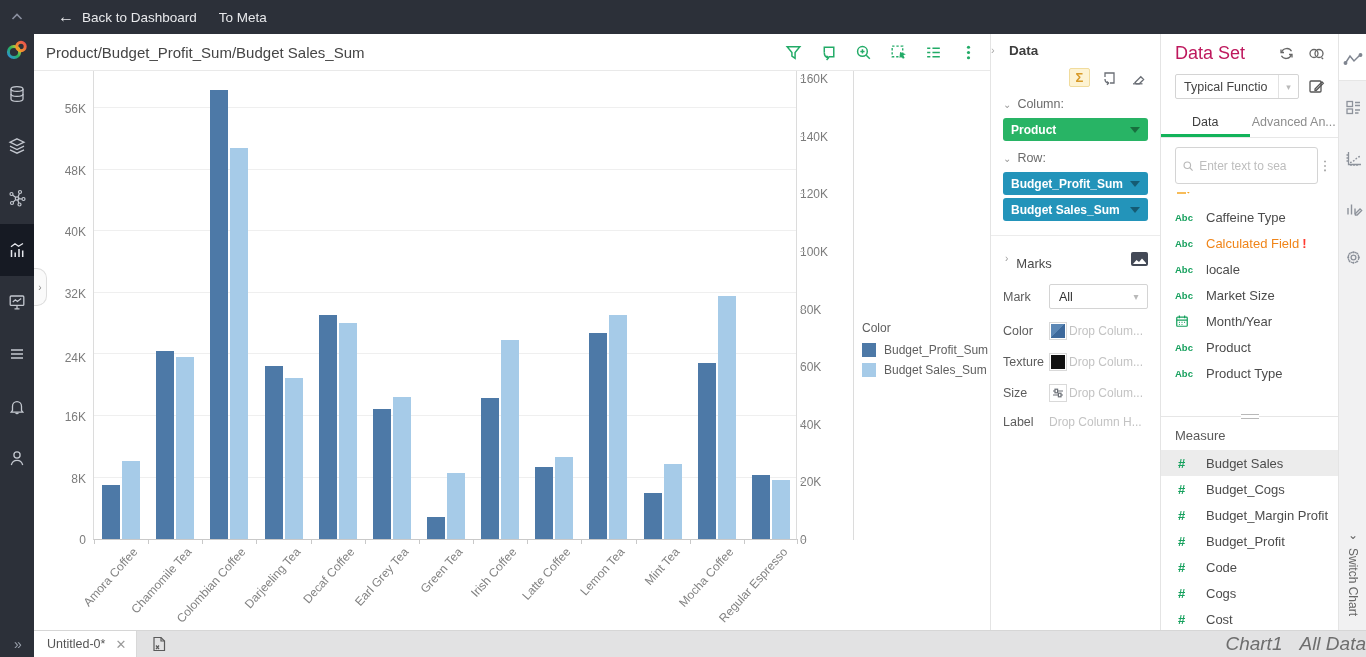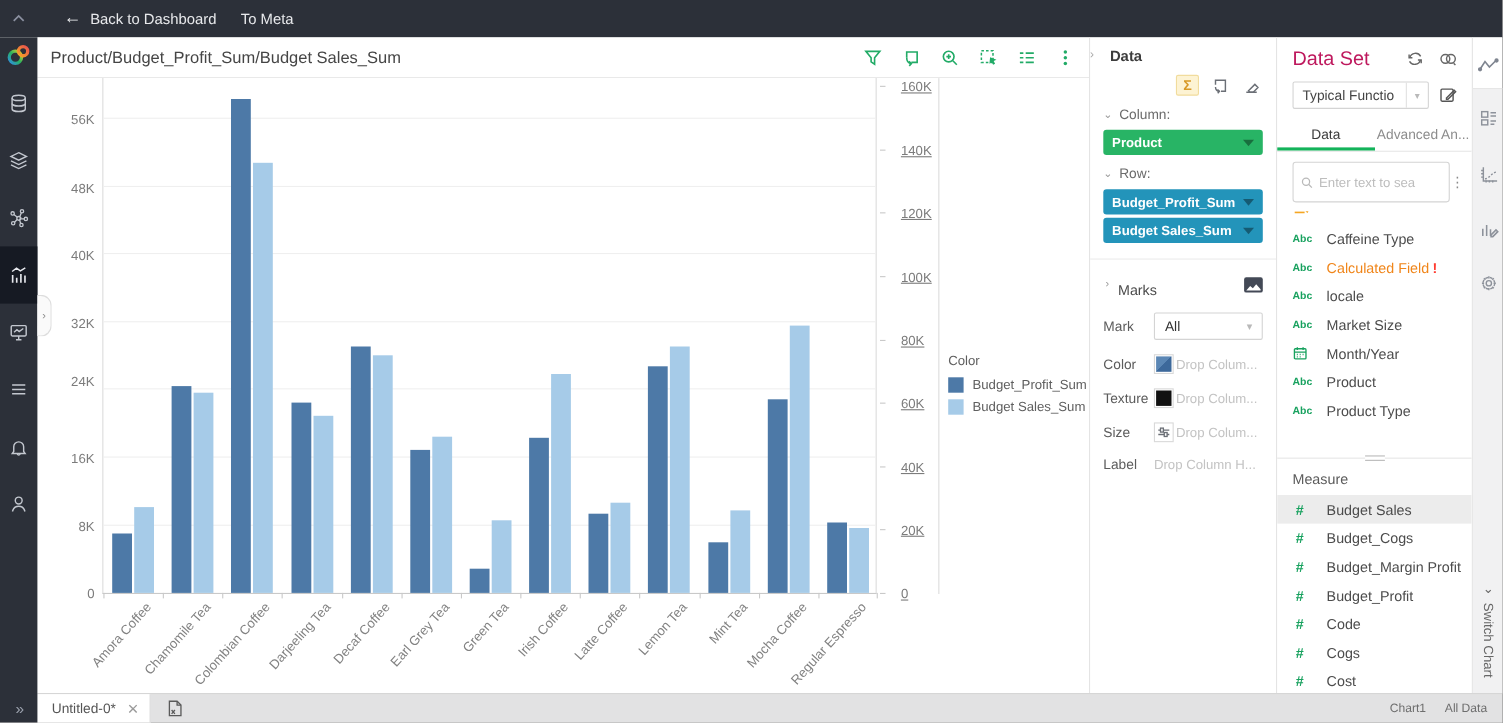--- a/index.html
+++ b/index.html
@@ -29,21 +29,21 @@
   .tool-btn { width:24px; height:24px; display:flex; align-items:center; justify-content:center; border-radius:3px; }
 
   
   .chart-region { position:absolute; left:34px; top:71px; width:956px; height:559px; background:#fff; }
   .plot { position:absolute; left:59px; top:0; width:704px; height:469px; border-left:1px solid #dcdcdc; border-right:1px solid #dcdcdc; border-bottom:1px solid #c9c9c9; }
   .gridline { position:absolute; left:0; width:100%; height:0; border-top:1px solid #efefef; }
   .bar { position:absolute; bottom:0; width:18px; }
   .y-left { position:absolute; left:0; top:0; width:52px; height:469px; }
   .y-left .ytick { position:absolute; right:0; width:52px; text-align:right; font-size:12px; color:#7c7c7c; }
   .y-right { position:absolute; left:766px; top:0; width:50px; height:469px; }
-  .y-right .ytick { position:absolute; left:19px; font-size:12px; color:#7c7c7c;text-decoration:underline; }
+  .y-right .ytick { position:absolute; left:0; font-size:12px; color:#7c7c7c; }
   .y-right .dash { position:absolute; left:0; width:5px; height:0; border-top:1px solid #c9c9c9; }
   .zone-border { position:absolute; left:819px; top:0; height:469px; width:0; border-left:1px solid #dcdcdc; }
   .xtick { position:absolute; bottom:-5px; width:0; height:5px; border-left:1px solid #c9c9c9; }
   .x-labels { position:absolute; left:59px; top:474px; width:704px; height:85px; }
   .x-labels .xlabel { position:absolute; top:0; white-space:nowrap; font-size:12px; color:#828282; transform:translateX(-100%) rotate(-48deg); transform-origin:100% 0; }
   .legend { position:absolute; left:828px; top:250px; }
   .legend .legend-title { font-size:12px; color:#5f5f5f; margin-bottom:8px; }
   .legend .entry { display:flex; align-items:center; gap:8px; margin-bottom:6px; }
   .legend .swatch { width:14px; height:14px; }
   .legend .entry span { font-size:12px; color:#5f5f5f; white-space:nowrap; }
@@ -107,21 +107,21 @@
   .right-strip { position:absolute; left:1338px; top:34px; width:28px; height:596px; background:#fff; border-left:1px solid #e4e4e4; }
   .right-strip .gray { position:absolute; left:0; top:46px; right:0; bottom:0; background:#f1f1f2; border-top:1px solid #e6e6e6; }
   .strip-icon { position:absolute; left:3px; width:22px; height:22px; display:flex; align-items:center; justify-content:center; }
   .switch-chart { position:absolute; left:0; width:28px; bottom:14px; writing-mode:vertical-rl; font-size:12px; color:#666; display:flex; align-items:center; gap:6px; }
 
   
   .bottom-bar { position:absolute; left:34px; top:630px; width:1332px; height:27px; background:#e2e2e3; border-top:1px solid #d6d6d6; display:flex; align-items:center; }
   .sheet-tab { height:27px; background:#fff; display:flex; align-items:center; padding:0 10px 0 13px; border-right:1px solid #d8d8d8; font-size:12.5px; color:#555; gap:10px; }
   .sheet-tab .close { color:#9a9a9a; font-size:13px; }
   .new-sheet { margin-left:10px; width:24px; display:flex; justify-content:center; }
-  .statuses { margin-left:auto; display:flex; gap:17px; padding-right:14px; font-size:11px; color:#6e6e6e; }
+  .statuses { margin-left:auto; display:flex; gap:17px; font-size:19px; color:#6e6e6e;font-style:italic; }
 
   svg { display:block; }
 </style>
 </head>
 <body>
 
 <div class="root">
 
   <div class="topbar">
     <div class="collapse-cell">
@@ -253,21 +253,21 @@
           </svg>
         </div>
     </div>
   </div>
 
   <div class="chart-region">
     <div class="y-left">
         <div class="ytick" style="bottom: -7px;">0</div>
         <div class="ytick" style="bottom: 54.5082px;">8K</div>
         <div class="ytick" style="bottom: 116.016px;">16K</div>
-        <div class="ytick" style="bottom: 186px;">24K</div>
+        <div class="ytick" style="bottom: 175px;">24K</div>
         <div class="ytick" style="bottom: 239.033px;">32K</div>
         <div class="ytick" style="bottom: 300.541px;">40K</div>
         <div class="ytick" style="bottom: 362.049px;">48K</div>
         <div class="ytick" style="bottom: 423.557px;">56K</div>
       </div>
     <div class="plot">
         <div class="gridline" style="bottom: 61.5082px;"></div>
         <div class="gridline" style="bottom: 123.016px;"></div>
         <div class="gridline" style="bottom: 184.525px;"></div>
         <div class="gridline" style="bottom: 246.033px;"></div>

